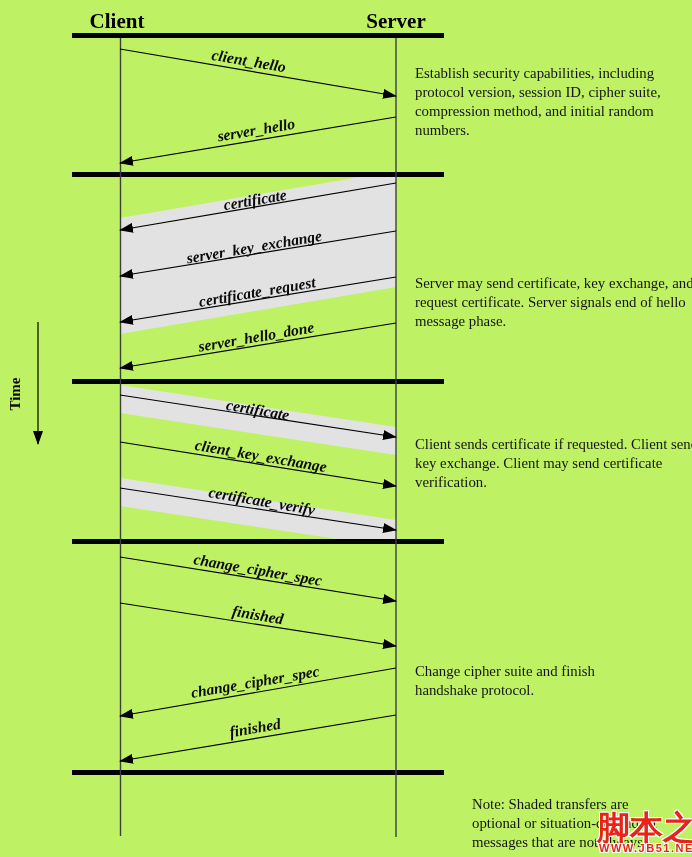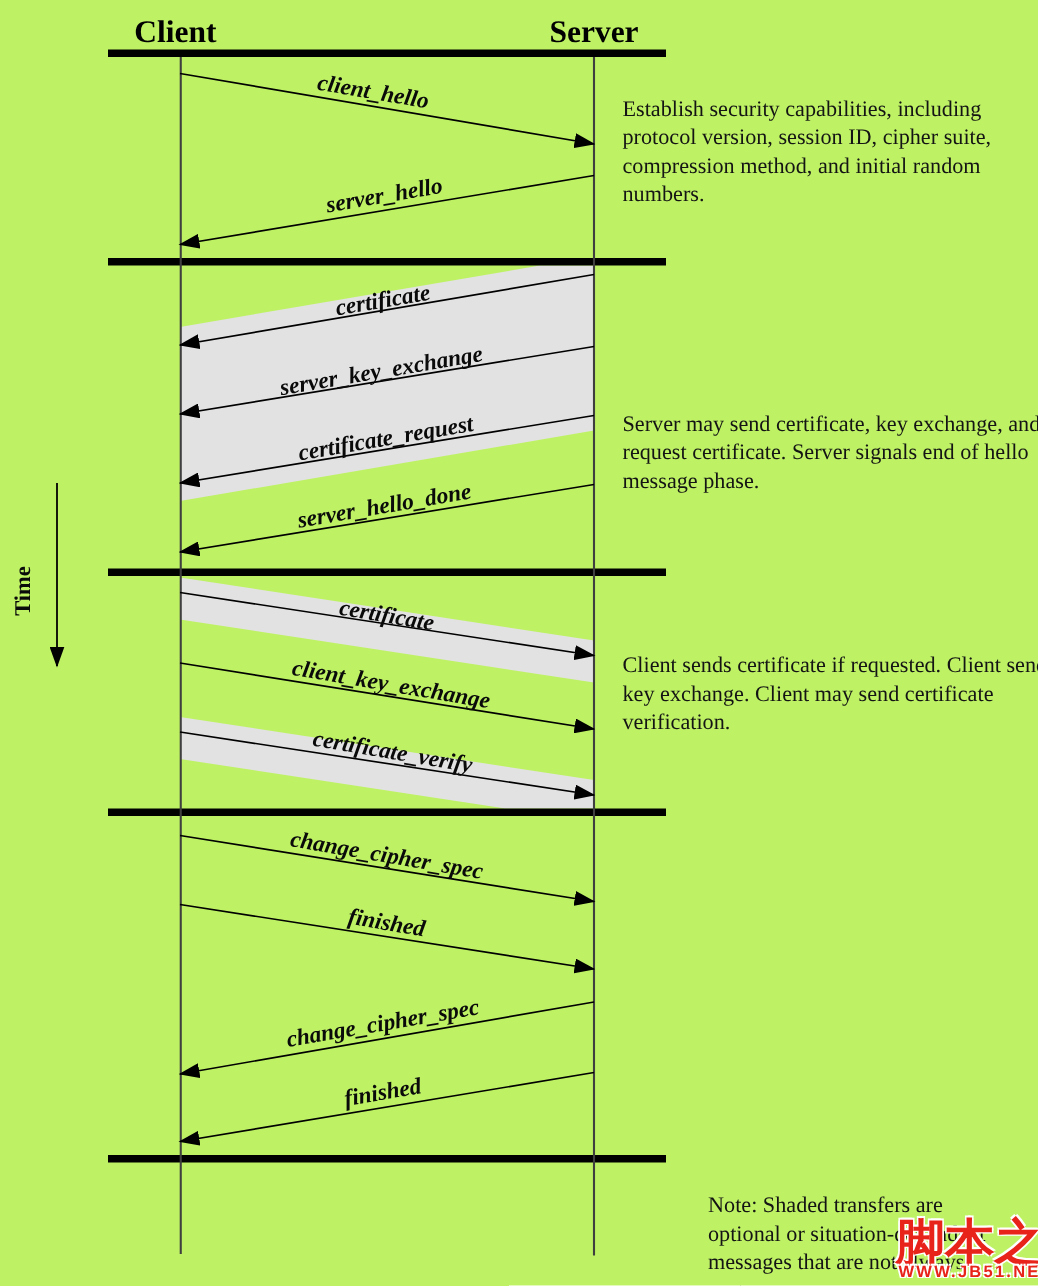--- a/index.html
+++ b/index.html
@@ -94,19 +94,20 @@
 
     <text transform="translate(257,575) rotate(9.7)" text-anchor="middle" class="msg">change_cipher_spec</text>
     <text transform="translate(257,620) rotate(9.7)" text-anchor="middle" class="msg">finished</text>
     <text transform="translate(256,687) rotate(-9.7)" text-anchor="middle" class="msg">change_cipher_spec</text>
     <text transform="translate(256,733) rotate(-9.7)" text-anchor="middle" class="msg">finished</text>
   </svg>
 
   <div class="desc" style="left:415px;top:64px;width:288px;">Establish security capabilities, including protocol version, session ID, cipher suite, compression method, and initial random numbers.</div>
   <div class="desc" style="left:415px;top:274px;width:288px;">Server may send certificate, key exchange, and request certificate. Server signals end of hello message phase.</div>
   <div class="desc" style="left:415px;top:435px;width:292px;">Client sends certificate if requested. Client sends key exchange. Client may send certificate verification.</div>
+  <div class="desc" style="left:415px;top:662px;width:205px;">Change cipher suite and finish handshake protocol.</div>
 
   <div class="desc" style="left:472px;top:795px;width:200px;">Note: Shaded transfers are optional or situation-dependent messages that are not always sent.</div>
 
   <div class="wm-cn">脚本之家</div>
   <div class="wm-url">WWW.JB51.NET</div>
 
 </div>
 
 </body></html>

